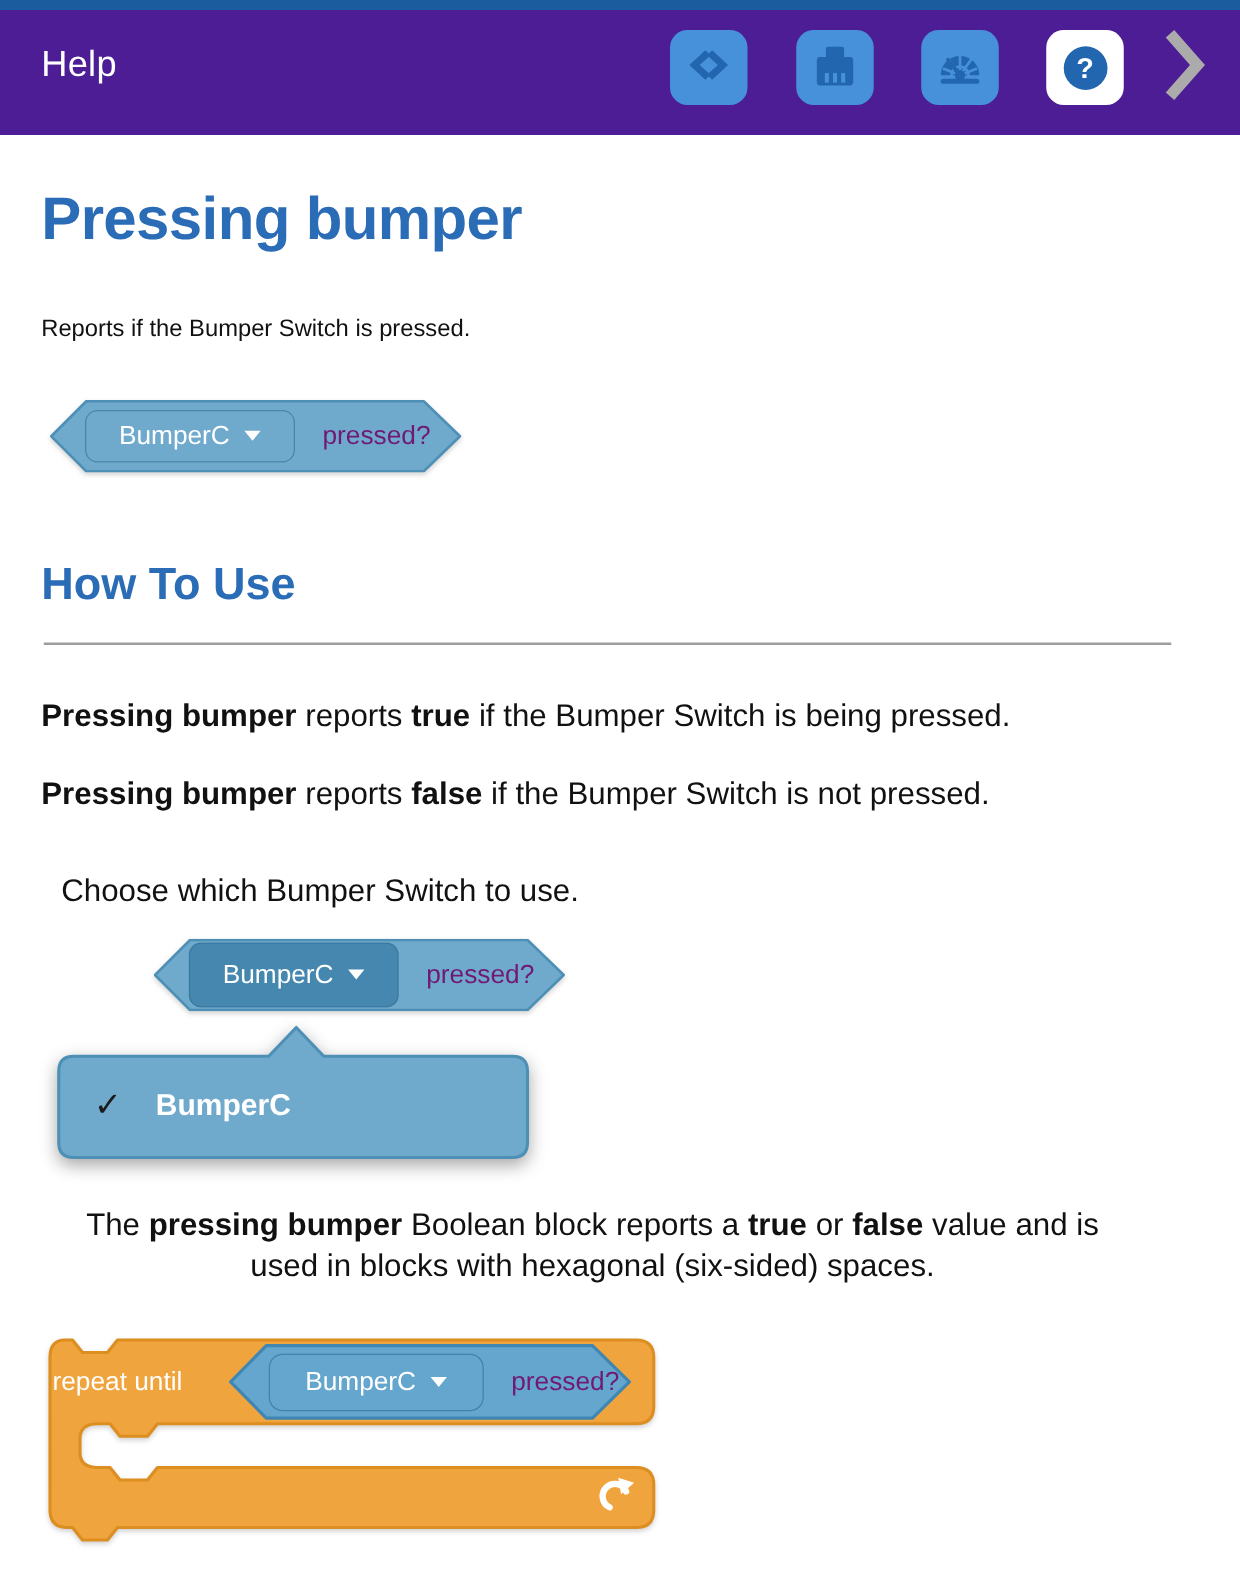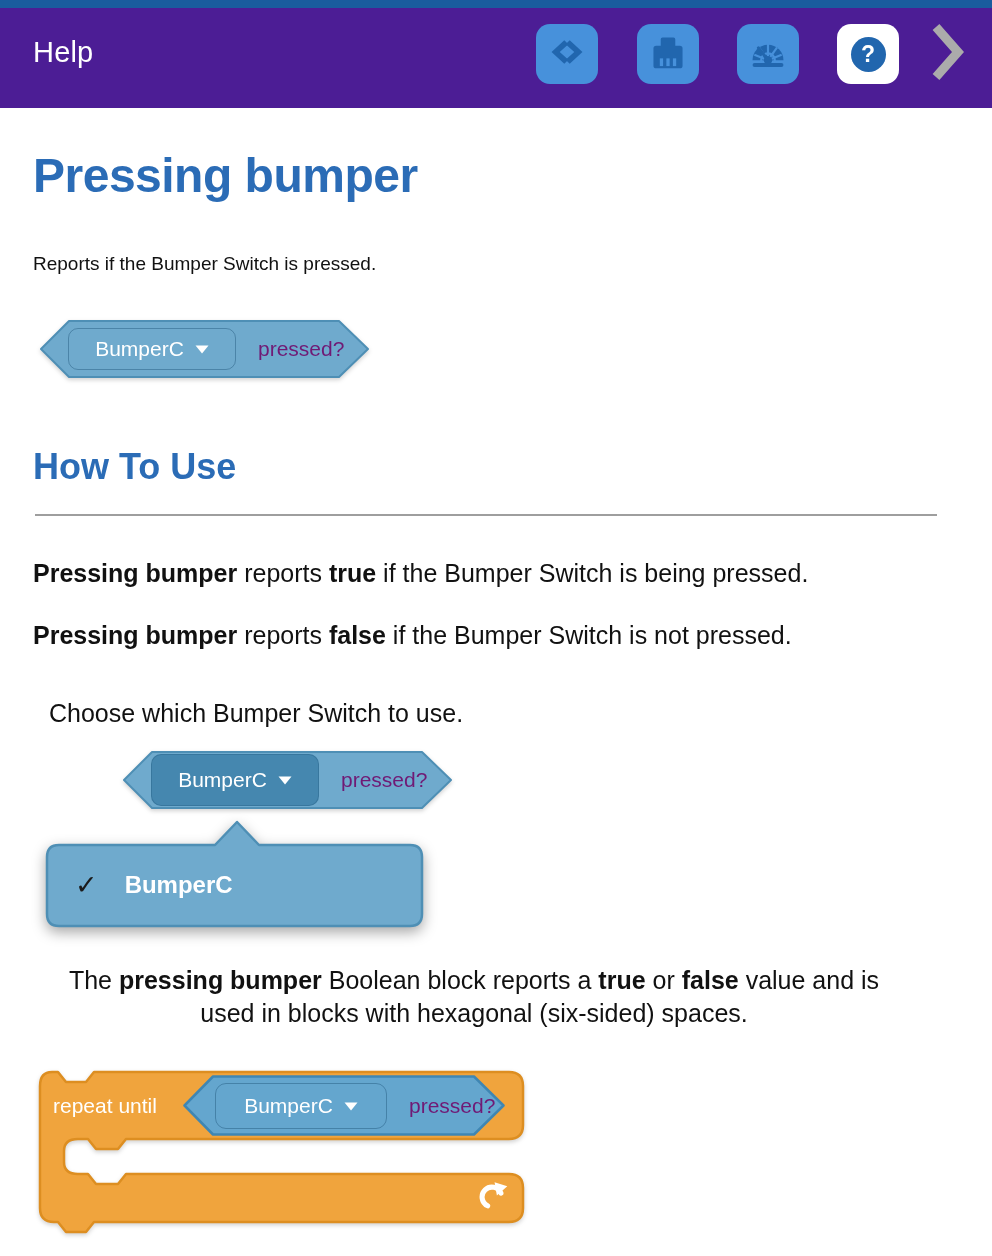--- a/index.html
+++ b/index.html
@@ -38,21 +38,21 @@
   .q-label{color:#701a75;font-size:21px;margin-left:22px;}
 
   
   .menu-wrap{position:absolute;left:45px;top:818px;width:379px;height:112px;filter:drop-shadow(0 5px 7px rgba(0,0,0,.35));}
   .menu-row{position:absolute;left:0;top:27px;width:379px;height:79px;display:flex;align-items:center;padding-left:30px;box-sizing:border-box;cursor:pointer;}
   .menu-check{color:#1b1b1b;font-size:27px;font-weight:700;}
   .menu-option{color:#ffffff;font-size:24px;font-weight:700;margin-left:27px;}
 
   
   .repeat-wrap{position:absolute;left:38px;top:1070px;width:490px;height:170px;filter:drop-shadow(0 2px 2px rgba(0,0,0,.18));}
-  .repeat-label{position:absolute;left:15px;top:0;height:71px;display:flex;align-items:center;color:#fff;font-size:21px;}
+  .repeat-label{position:absolute;left:4px;top:0;height:71px;display:flex;align-items:center;color:#fff;font-size:21px;}
   .hex-in-orange{position:absolute;left:145px;top:5px;width:322px;height:61px;}
   .hex-row{position:absolute;left:0;top:0;width:322px;height:61px;display:flex;align-items:center;padding-left:32px;box-sizing:border-box;}
   .dd.outlined2{width:170px;height:44px;border:1.5px solid rgba(18,70,108,.38);border-radius:11px;}
   .loop-icon{position:absolute;left:441px;top:111px;width:30px;height:30px;}
 </style>
 </head>
 <body>
 
 <div class="screen">
 

